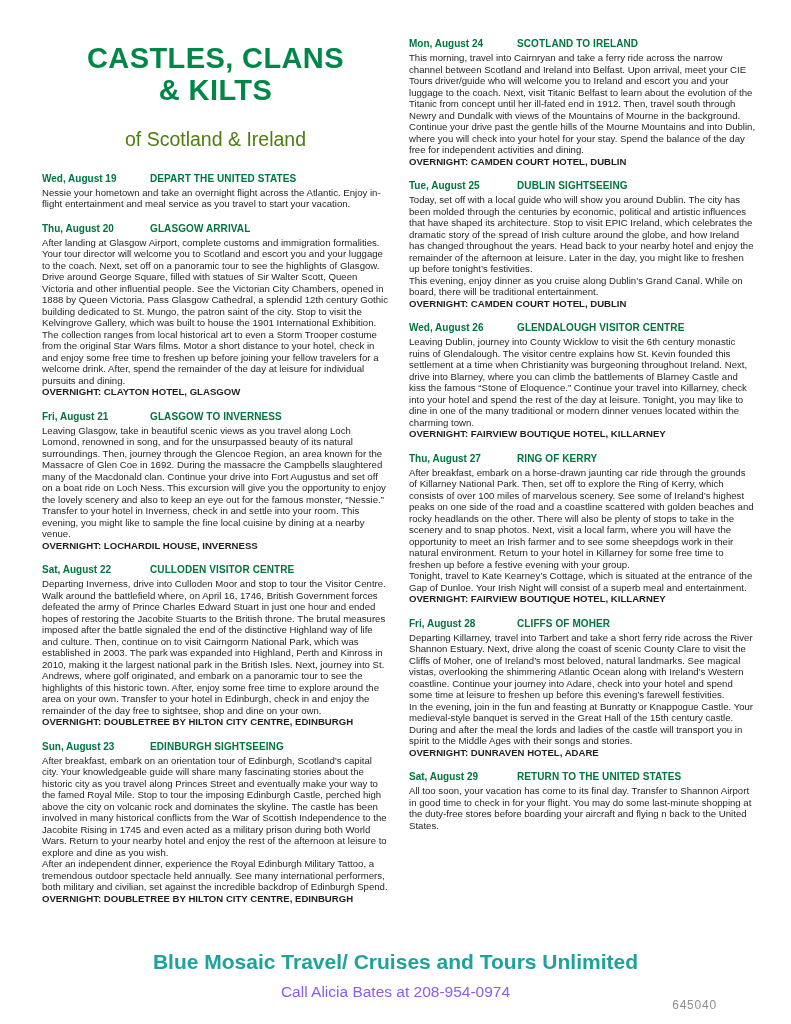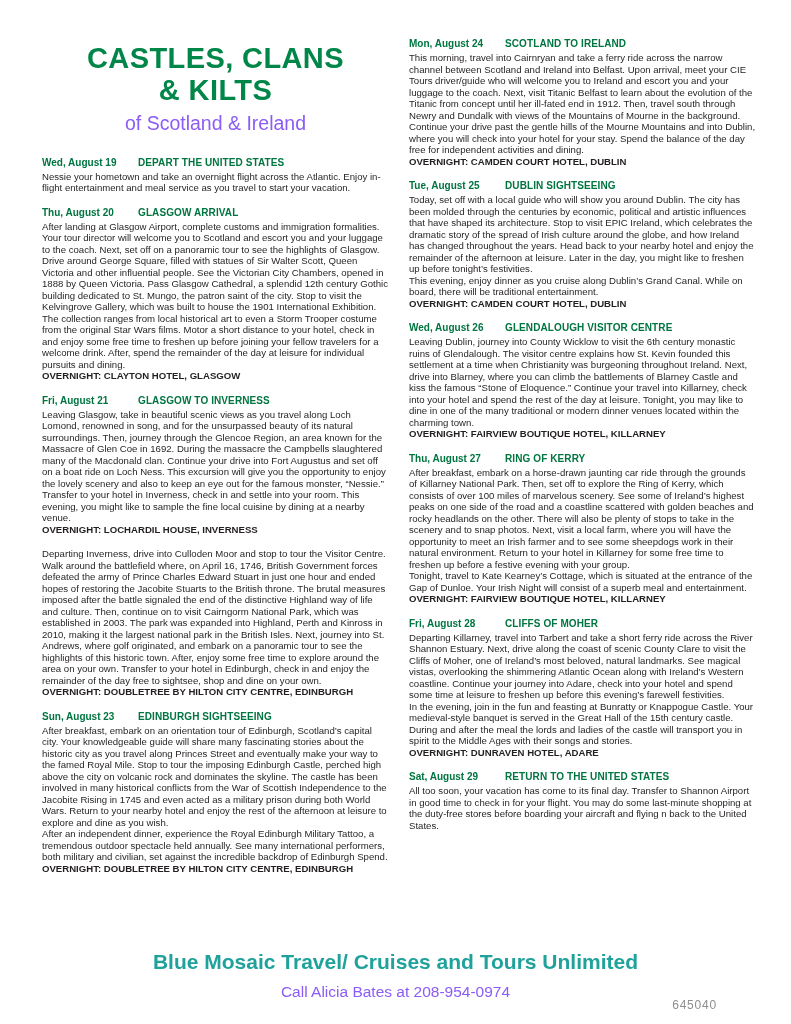--- a/index.html
+++ b/index.html
@@ -24,36 +24,36 @@
 
   .masthead { text-align: center; padding-top: 4px; margin-bottom: 22px; }
   .masthead h1 {
     color: #008648;
     font-size: 29px;
     line-height: 1.12;
     font-weight: bold;
     letter-spacing: 0.4px;
   }
   .masthead .subtitle {
-    color: #8b5cf6;
+    color: #4d7c0f;
     font-size: 19.5px;
     font-weight: 400;
-    margin-top: 5px;
+    margin-top: 21px;
   }
 
   .entry { margin-bottom: 13px; }
   .entry-heading {
     display: flex;
     align-items: baseline;
     color: #007540;
     font-size: 10px;
     font-weight: bold;
     margin-bottom: 3px;
   }
-  .entry-date { width: 96px; flex-shrink: 0; }
+  .entry-date { width: 108px; flex-shrink: 0; }
   .entry-title { letter-spacing: 0.1px; }
   .entry-body p {
     font-size: 9.6px;
     line-height: 11.5px;
     text-align: left;
   }
   .entry-overnight {
     font-size: 9.6px;
     line-height: 11.5px;
     font-weight: bold;
@@ -124,20 +124,24 @@
       <span class="entry-date">Fri, August 21</span>
       <span class="entry-title">GLASGOW TO INVERNESS</span>
     </h2>
     <div class="entry-body">
             <p>Leaving Glasgow, take in beautiful scenic views as you travel along Loch Lomond, renowned in song, and for the unsurpassed beauty of its natural surroundings. Then, journey through the Glencoe Region, an area known for the Massacre of Glen Coe in 1692. During the massacre the Campbells slaughtered many of the Macdonald clan. Continue your drive into Fort Augustus and set off on a boat ride on Loch Ness. This excursion will give you the opportunity to enjoy the lovely scenery and also to keep an eye out for the famous monster, “Nessie.” Transfer to your hotel in Inverness, check in and settle into your room. This evening, you might like to sample the fine local cuisine by dining at a nearby venue.</p>
           </div>
     <div class="entry-overnight"><span class="overnight-label">OVERNIGHT:</span> <span class="overnight-hotel">LOCHARDIL HOUSE, INVERNESS</span></div>
   </section>
 
   <section class="entry">
+    <h2 class="entry-heading">
+      <span class="entry-date">Sat, August 22</span>
+      <span class="entry-title">CULLODEN VISITOR CENTRE</span>
+    </h2>
     <div class="entry-body">
             <p>Departing Inverness, drive into Culloden Moor and stop to tour the Visitor Centre. Walk around the battlefield where, on April 16, 1746, British Government forces defeated the army of Prince Charles Edward Stuart in just one hour and ended hopes of restoring the Jacobite Stuarts to the British throne. The brutal measures imposed after the battle signaled the end of the distinctive Highland way of life and culture. Then, continue on to visit Cairngorm National Park, which was established in 2003. The park was expanded into Highland, Perth and Kinross in 2010, making it the largest national park in the British Isles. Next, journey into St. Andrews, where golf originated, and embark on a panoramic tour to see the highlights of this historic town. After, enjoy some free time to explore around the area on your own. Transfer to your hotel in Edinburgh, check in and enjoy the remainder of the day free to sightsee, shop and dine on your own.</p>
           </div>
     <div class="entry-overnight"><span class="overnight-label">OVERNIGHT:</span> <span class="overnight-hotel">DOUBLETREE BY HILTON CITY CENTRE, EDINBURGH</span></div>
   </section>
 
   <section class="entry">
     <h2 class="entry-heading">
       <span class="entry-date">Sun, August 23</span>
       <span class="entry-title">EDINBURGH SIGHTSEEING</span>

